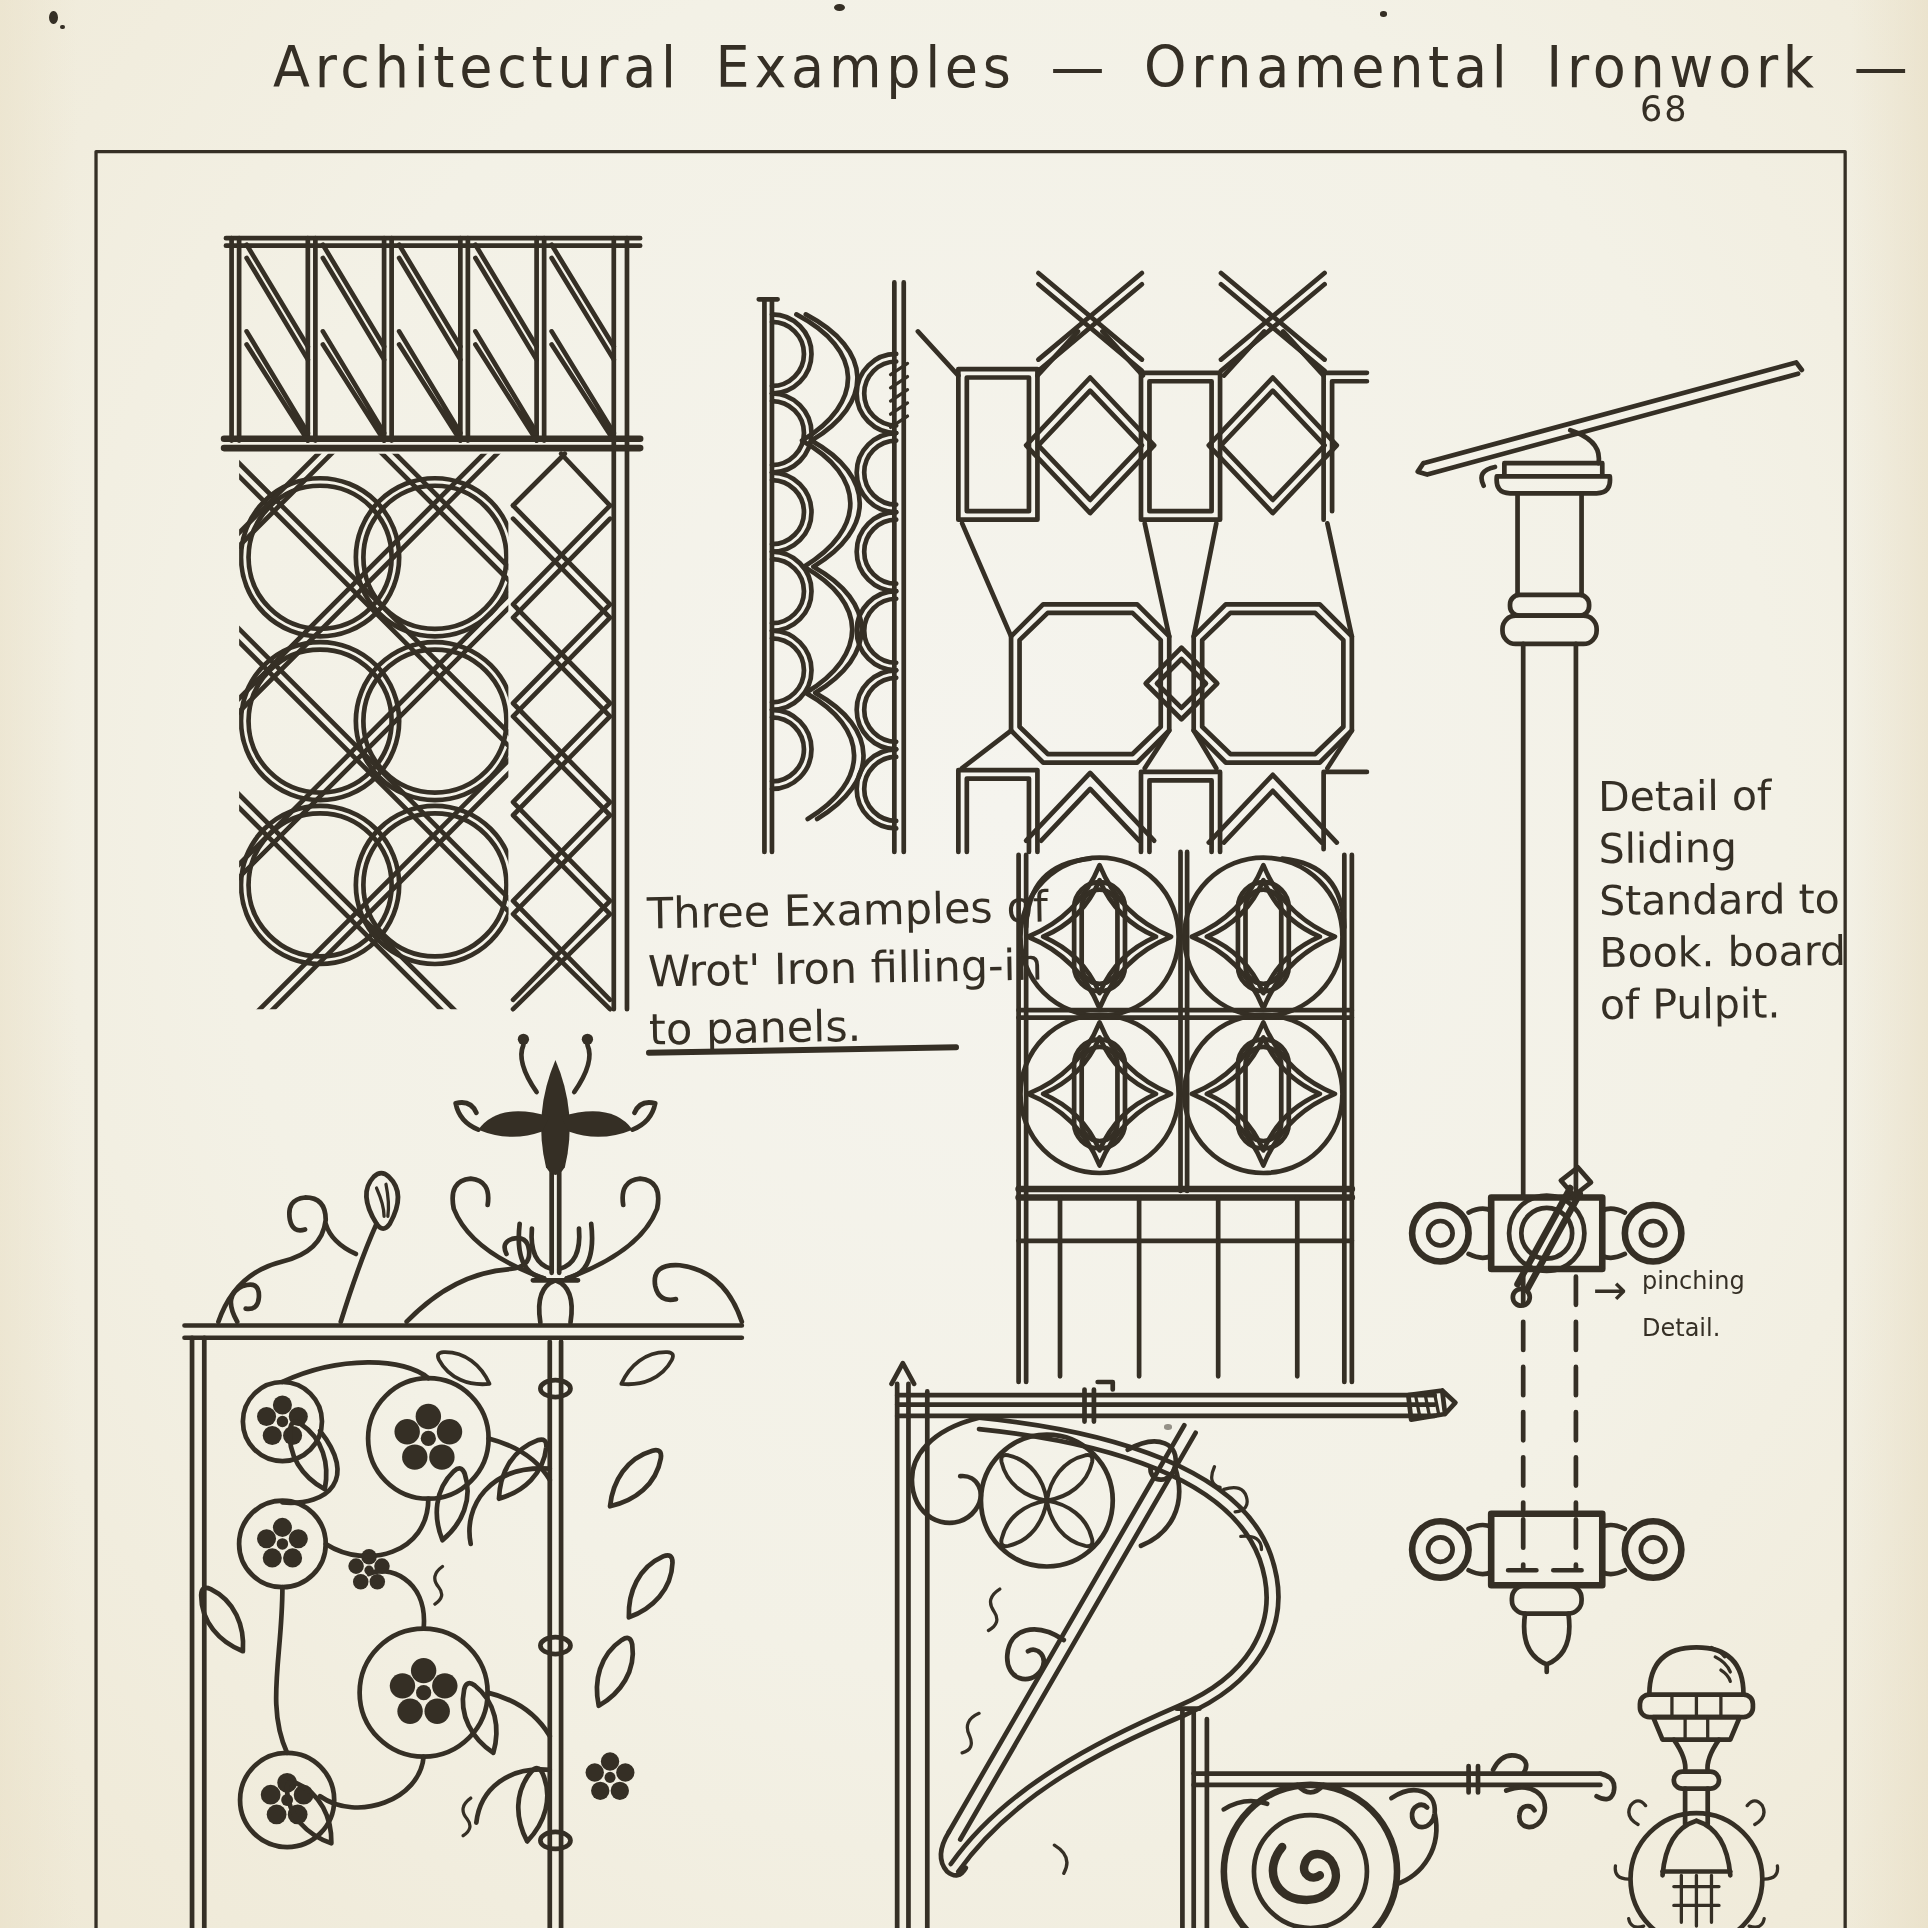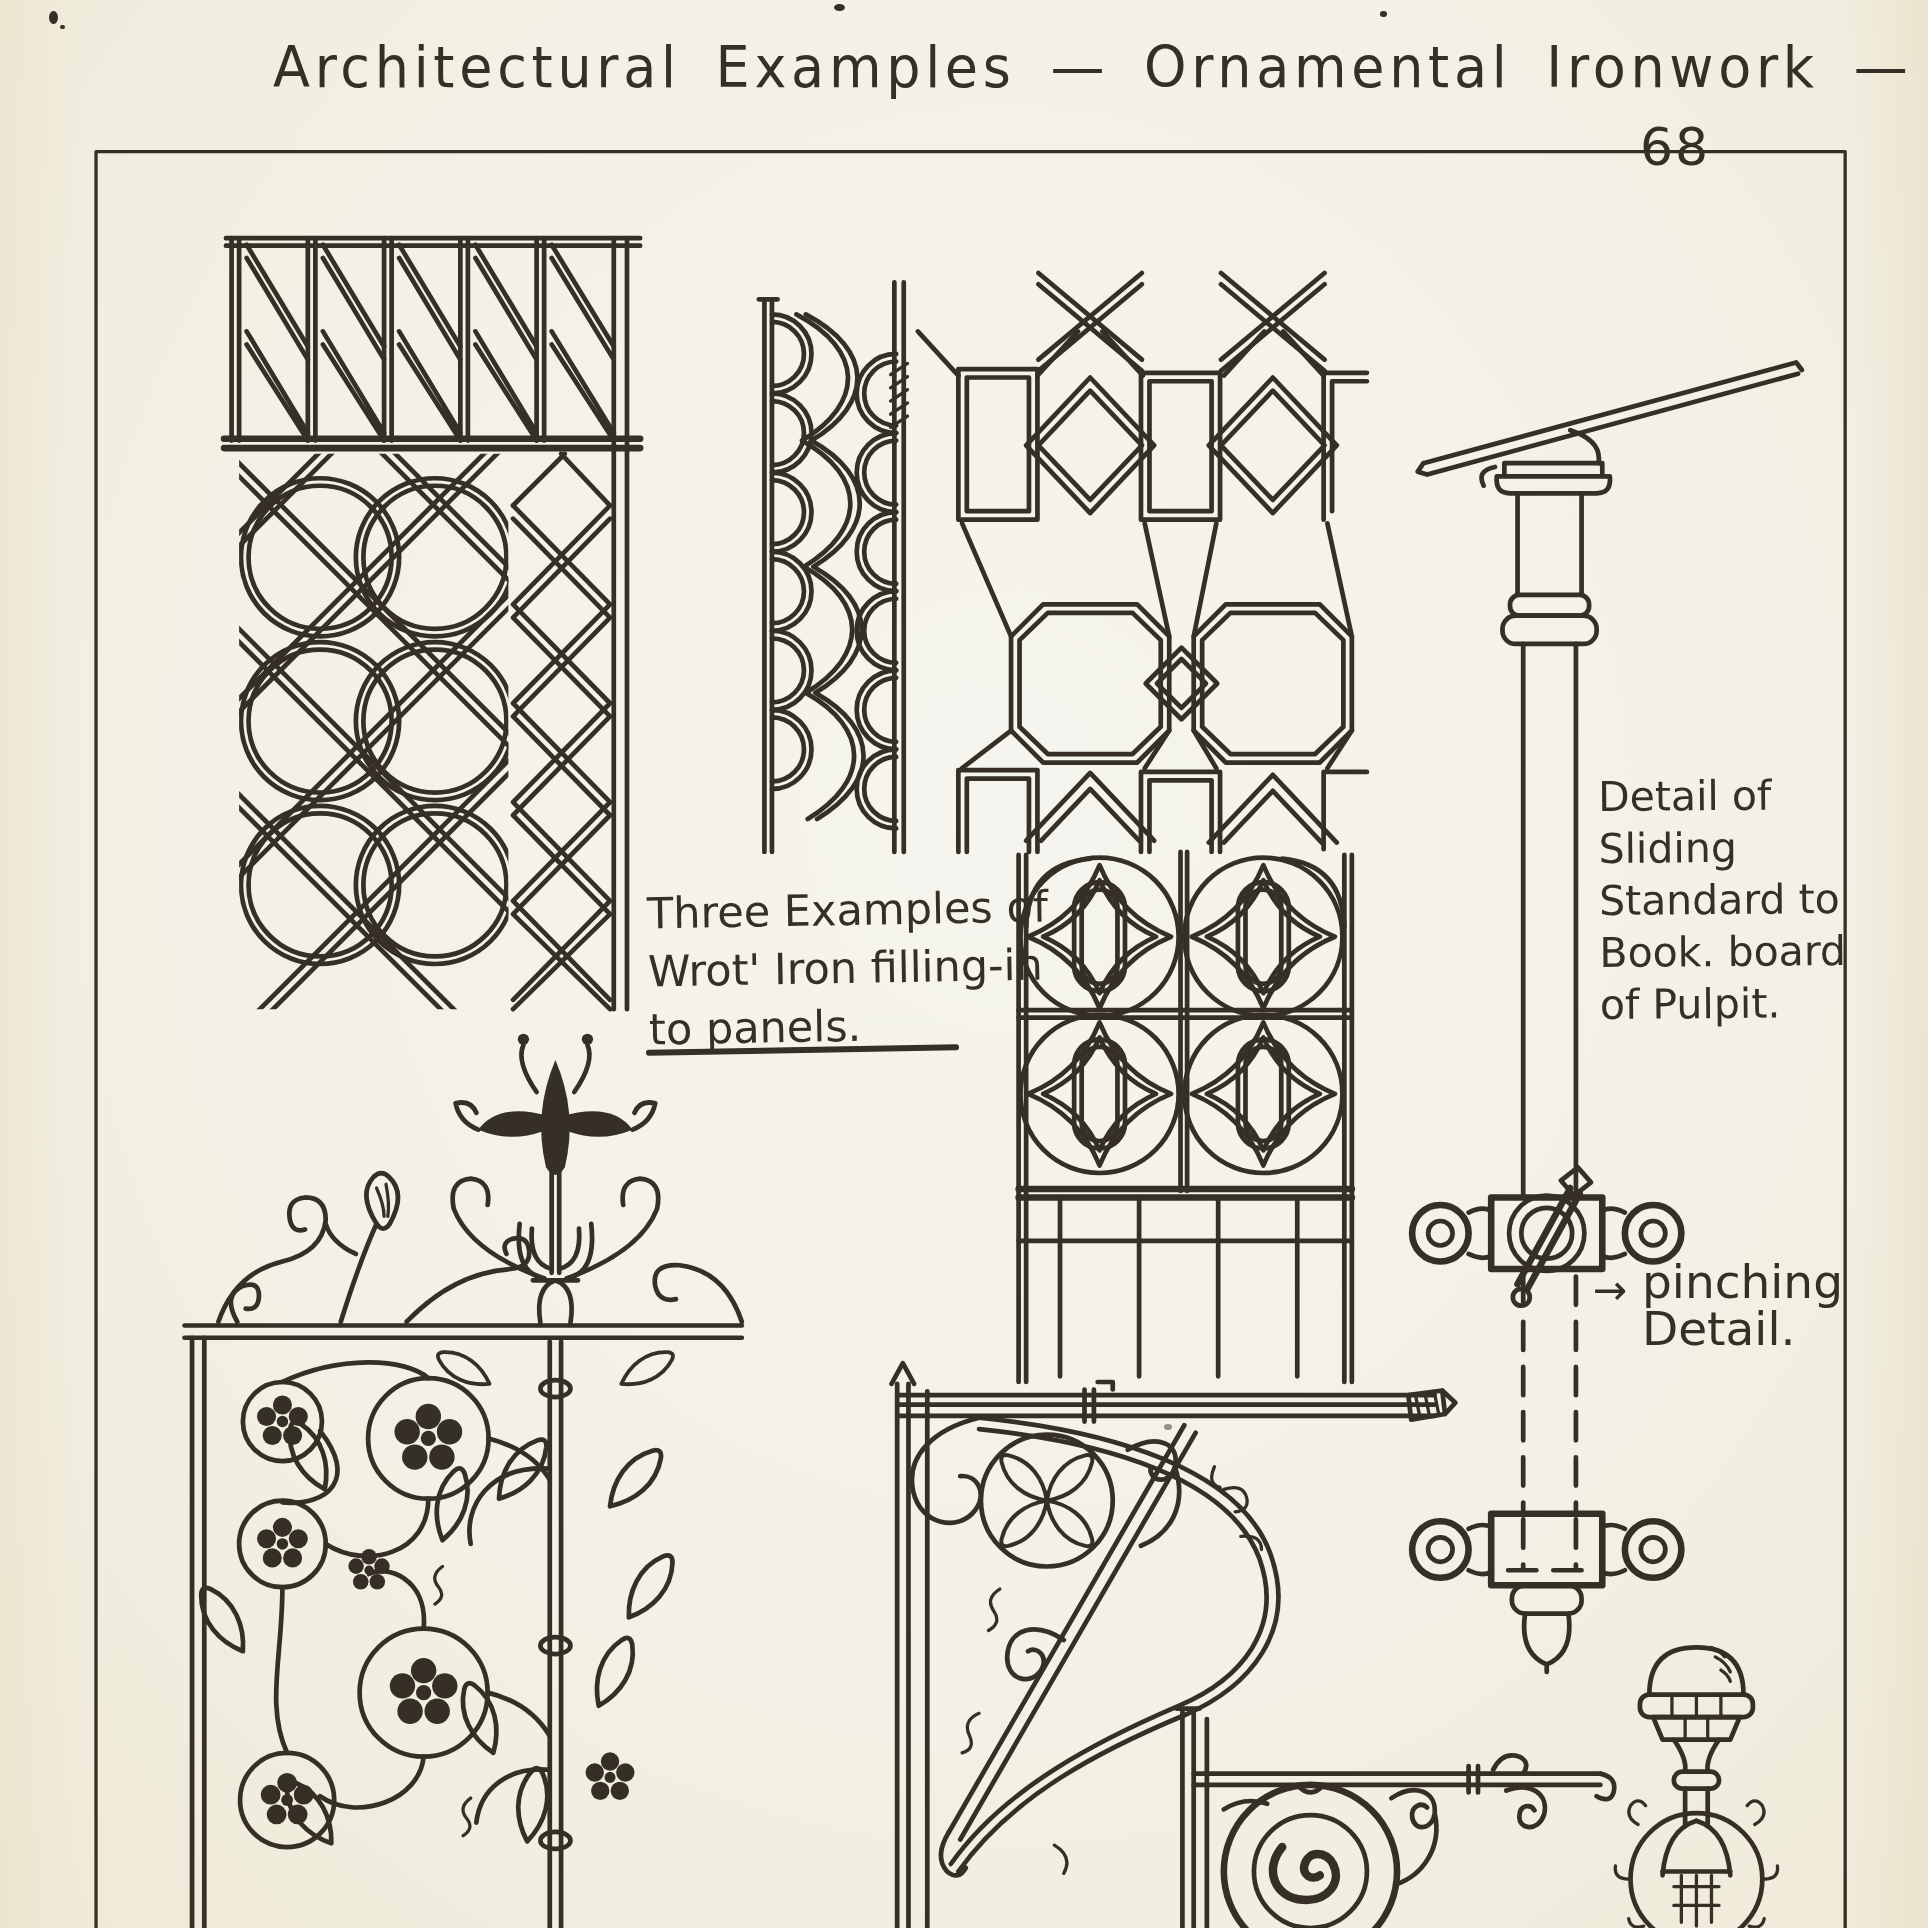--- a/index.html
+++ b/index.html
@@ -15,25 +15,25 @@
       radial-gradient(ellipse at 52% 42%, #f5f4ee 0%, #f3f1e6 55%, #efe9d6 100%);
     position:relative;
   }
   .abs{position:absolute;}
   .hand{letter-spacing:0.9px;}
   #title{
     left:273px;top:36px;width:1271px;text-align:center;
     font-size:54px;letter-spacing:4.7px;word-spacing:13px;
     transform:scaleY(1.04);white-space:nowrap;
   }
-  #pageno{left:1640px;top:89px;font-size:52px;letter-spacing:1.9px;margin-top:28px;}
+  #pageno{left:1640px;top:89px;font-size:35px;letter-spacing:1.9px;}
   .note{line-height:1.0;}
   #note1{left:648px;top:881px;font-size:43px;line-height:58px;transform:rotate(-1deg);}
   #note2{left:1599px;top:770px;font-size:41px;line-height:52px;transform:rotate(-0.5deg);}
-  #note3{left:1642px;top:1258px;font-size:47px;line-height:47px;}
+  #note3{left:1642px;top:1258px;font-size:24px;line-height:47px;}
   #screw-arrow{left:1593px;top:1266px;font-size:41px;}
   #underline1{left:646px;top:1047px;width:313px;height:5.6px;background:var(--ink);transform:rotate(-1deg);border-radius:2.8px;}
   svg{position:absolute;left:0;top:0;}
   svg *{stroke:var(--ink);fill:none;stroke-width:5;stroke-linecap:round;stroke-linejoin:round;}
   svg .w7{stroke-width:7;}
   svg .w3{stroke-width:3.5;}
   svg .fillink{fill:var(--ink);stroke:none;}
   svg .fatline{stroke-width:9;}
   svg .dash{stroke-dasharray:30 18;}
   #rosette circle{fill:var(--ink);stroke:none;}

